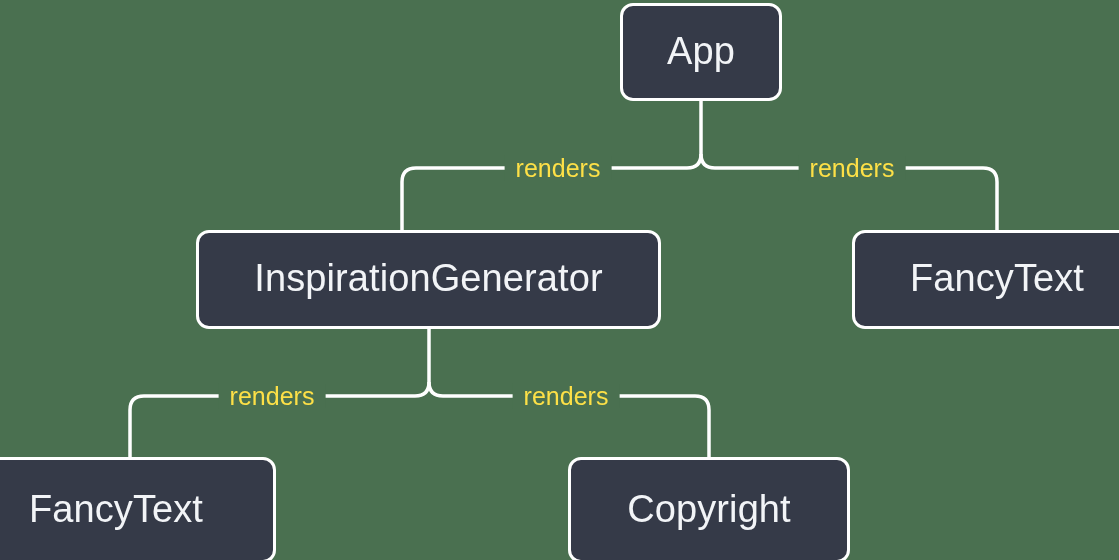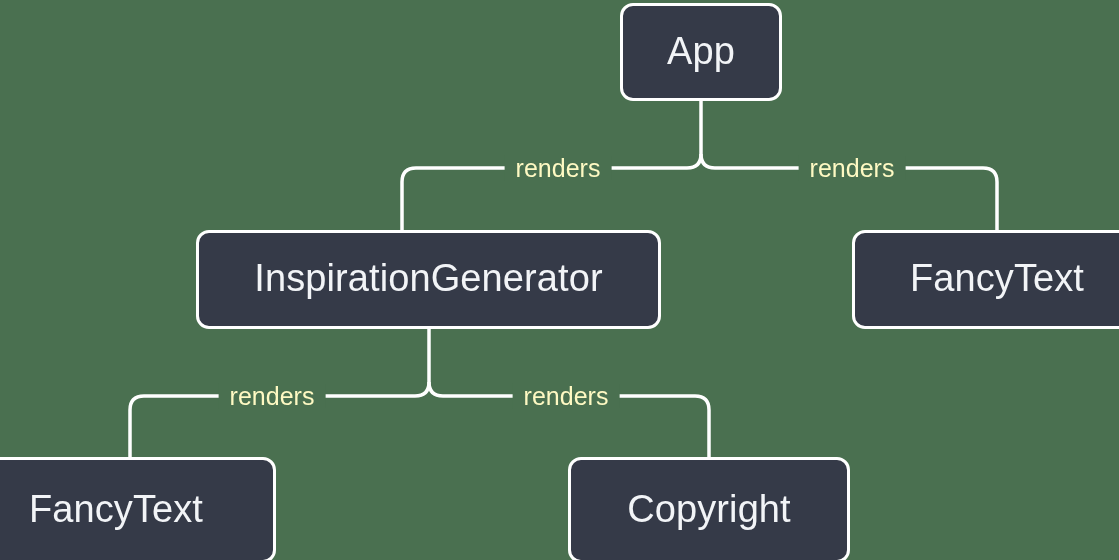--- a/index.html
+++ b/index.html
@@ -58,21 +58,21 @@
   
   #node-app        { left: 620px; top: 3px;   width: 162px; height: 98px; }
   #node-inspgen    { left: 196px; top: 230px; width: 465px; height: 99px; }
   #node-fancy-right{ left: 852px; top: 230px; width: 290px; height: 99px; }
   #node-fancy-left { left: -44px; top: 457px; width: 320px; height: 106px; }
   #node-copyright  { left: 568px; top: 457px; width: 282px; height: 106px; }
 
   
   .edge-label {
     position: absolute;
-    color: #fef9c3;
+    color: #fde047;
     font-size: 25px;
     font-weight: 500;
     line-height: 1;
     white-space: nowrap;
     background: #4a7050;
     padding: 0 11px;
     transform: translate(-50%, -50%);
   }
   #edge-label-app-inspgen   { left: 558px; top: 168px; }
   #edge-label-app-fancy     { left: 852px; top: 168px; }

